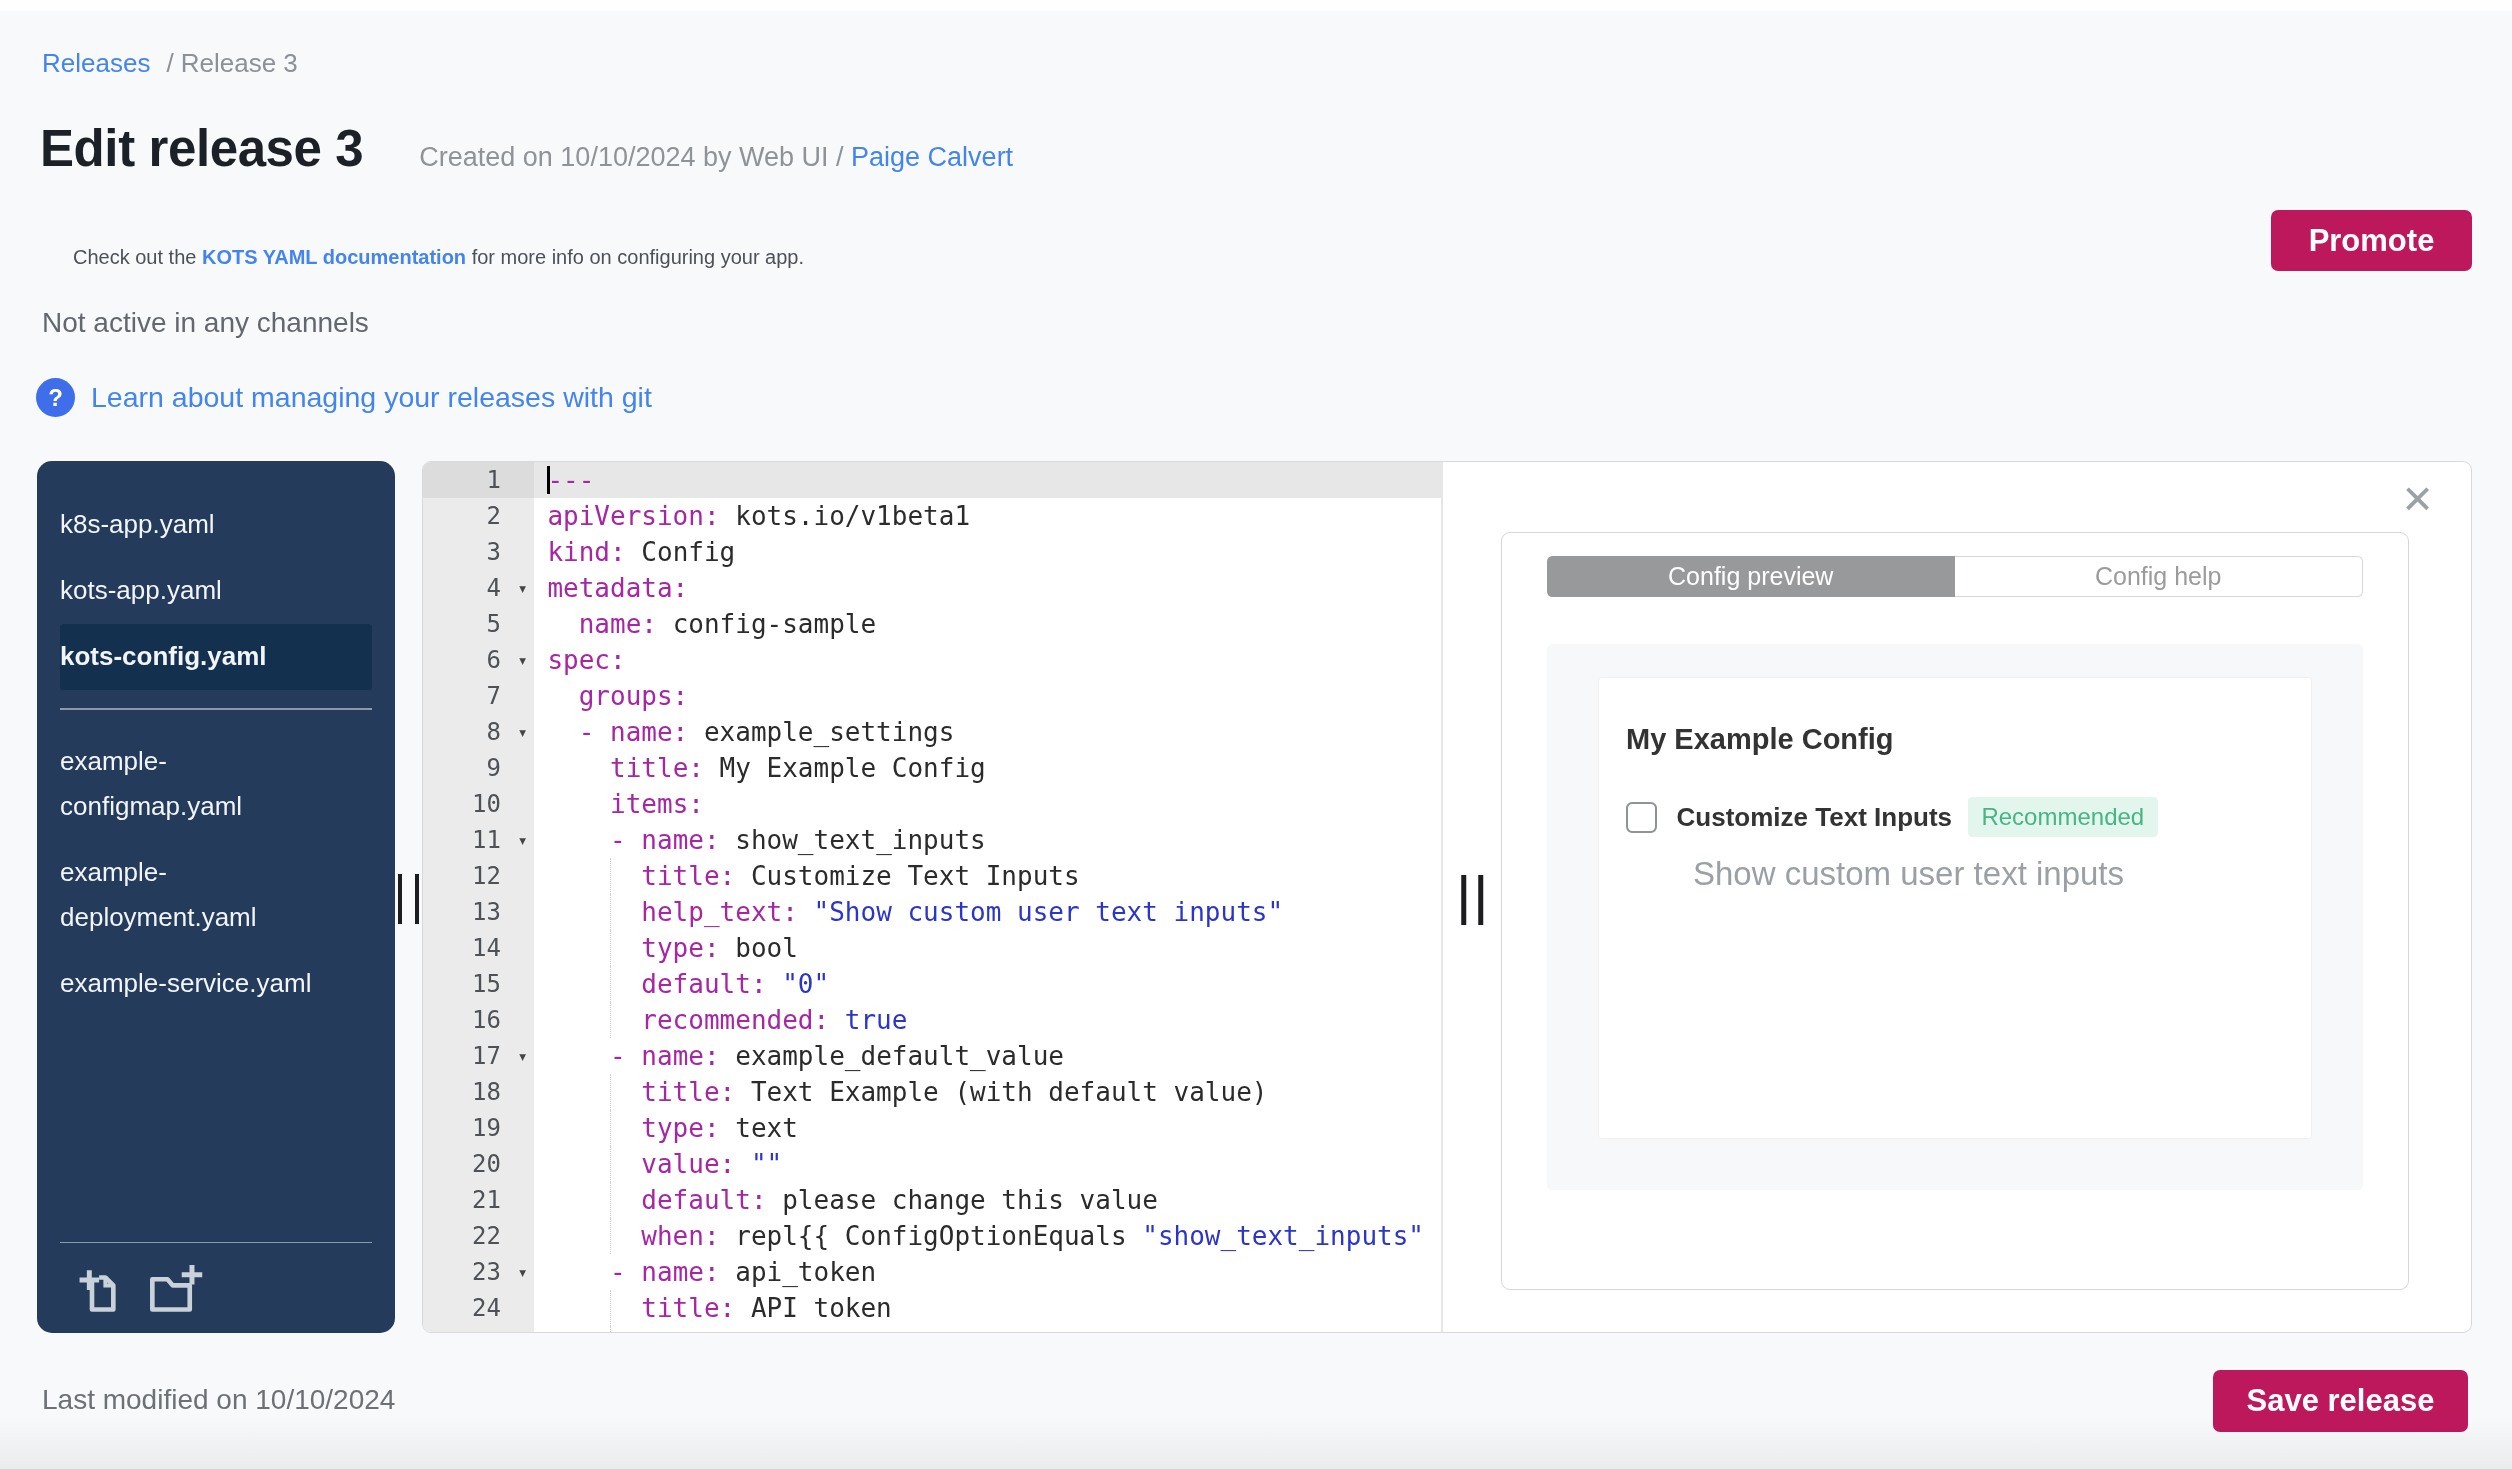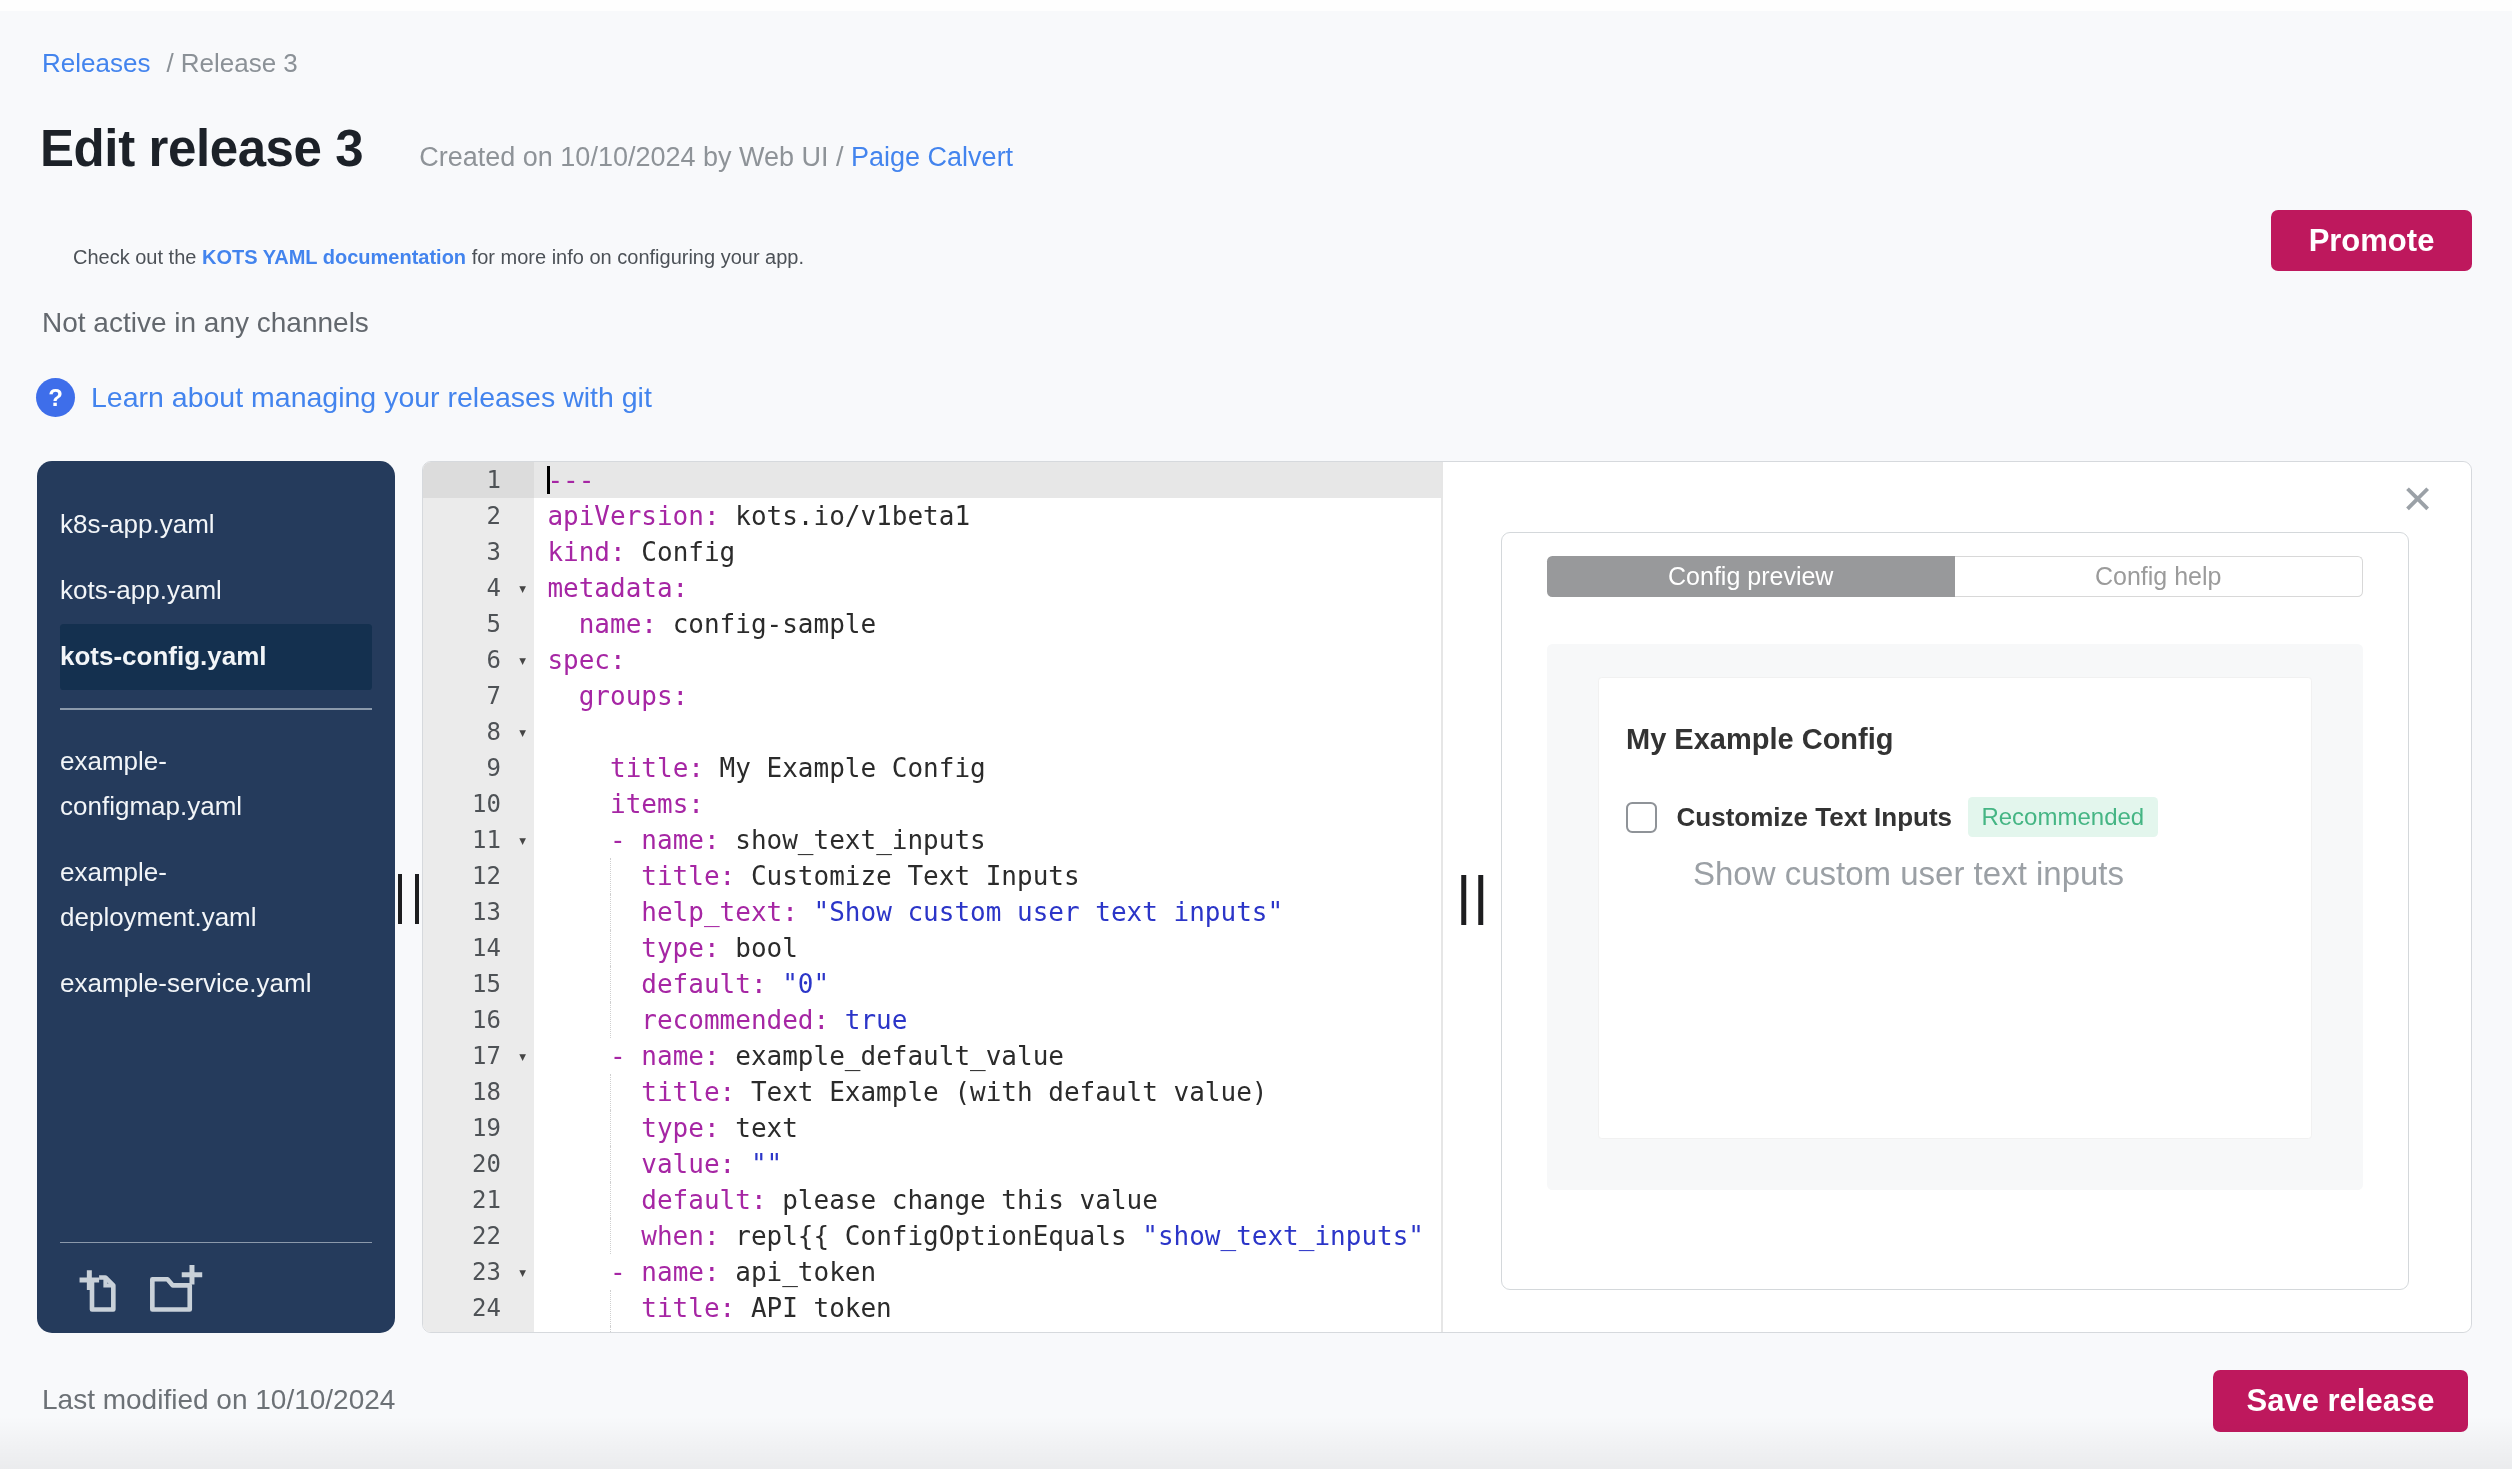--- a/index.html
+++ b/index.html
@@ -191,20 +191,21 @@
           <div class="code-row">
             <div class="gutter-cell"><span>6</span><span class="fold">▾</span></div>
             <div class="code-cell"><span class="tok-key">spec:</span></div>
           </div>
           <div class="code-row">
             <div class="gutter-cell"><span>7</span></div>
             <div class="code-cell"><span class="tok-plain">  </span><span class="tok-key">groups:</span></div>
           </div>
           <div class="code-row">
             <div class="gutter-cell"><span>8</span><span class="fold">▾</span></div>
+            <div class="code-cell"><span class="tok-plain">  </span><span class="tok-key">- name:</span><span class="tok-plain"> example_settings</span></div>
           </div>
           <div class="code-row">
             <div class="gutter-cell"><span>9</span></div>
             <div class="code-cell"><span class="tok-plain">    </span><span class="tok-key">title:</span><span class="tok-plain"> My Example Config</span></div>
           </div>
           <div class="code-row">
             <div class="gutter-cell"><span>10</span></div>
             <div class="code-cell"><span class="tok-plain">    </span><span class="tok-key">items:</span></div>
           </div>
           <div class="code-row">

